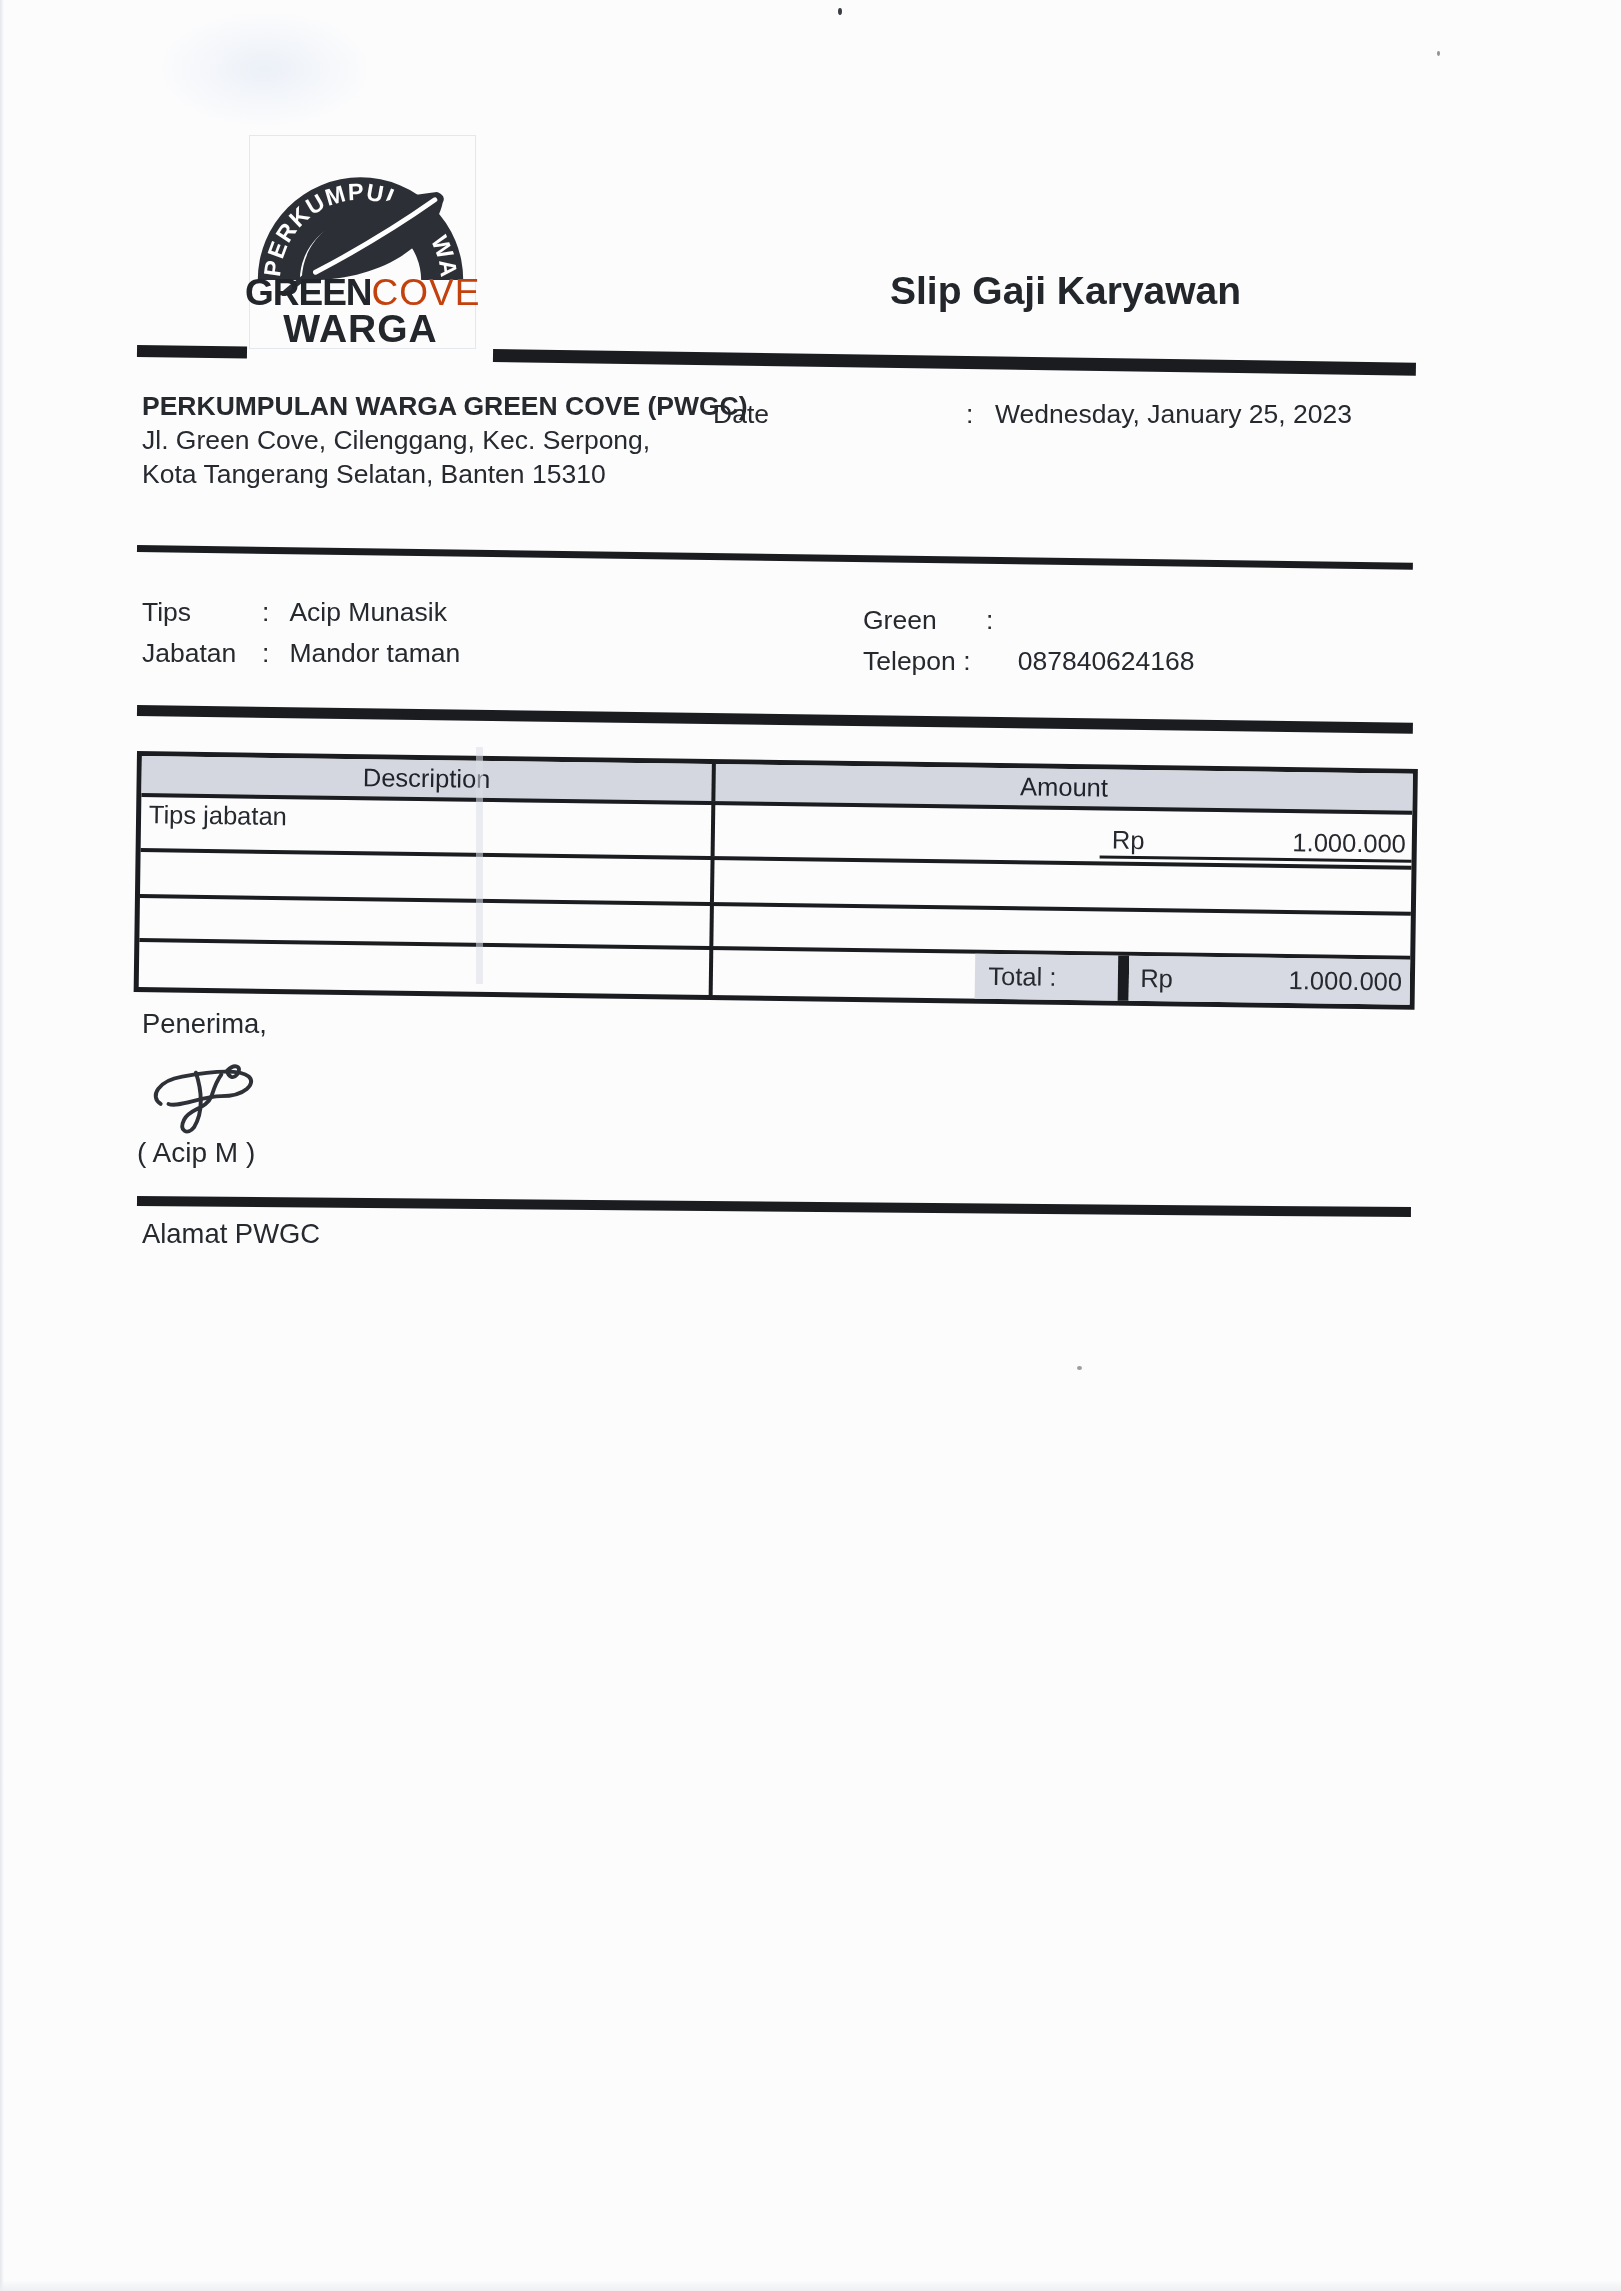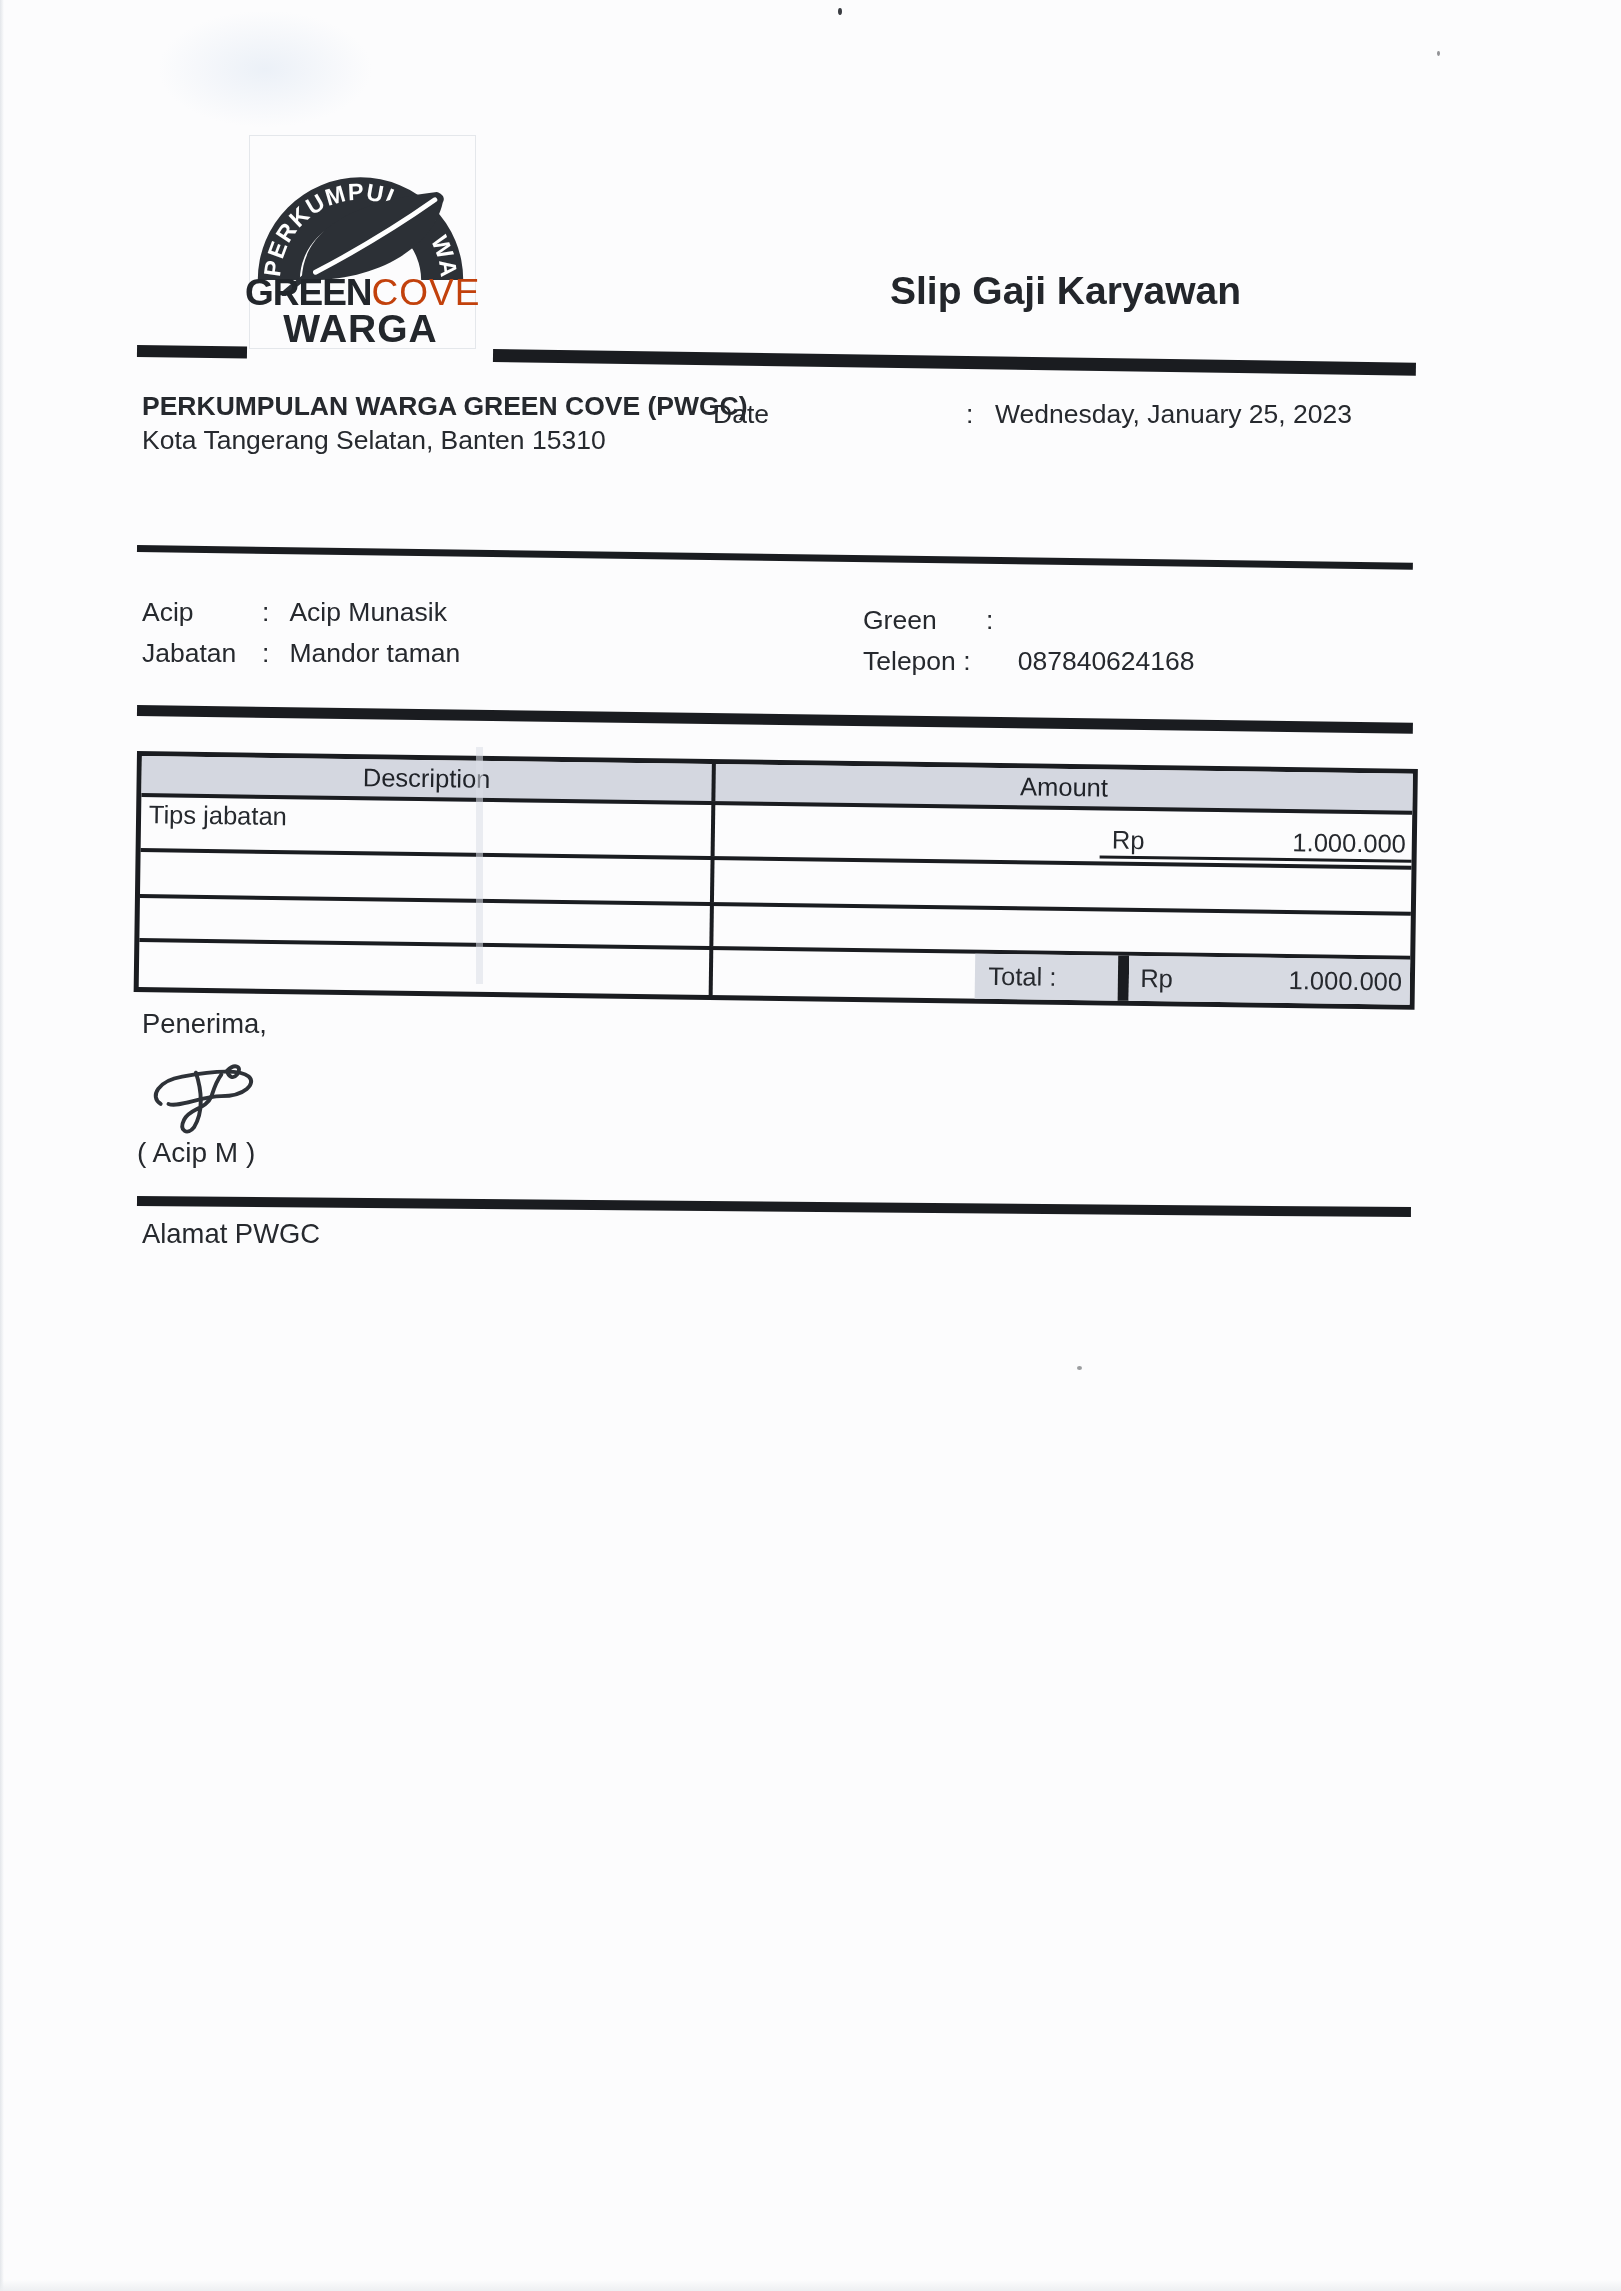--- a/index.html
+++ b/index.html
@@ -110,34 +110,35 @@
     <span class="brand-bold">GREEN</span><span class="brand-light">COVE</span>
   </div>
   <div class="abs brand-abbr">WARGA</div>
 
   <div class="abs title">Slip Gaji Karyawan</div>
   <div class="abs rule rule-short"></div>
   <div class="abs rule rule-title"></div>
 
   <div class="abs company">
     <div class="cname">PERKUMPULAN WARGA GREEN COVE (PWGC)</div>
+    <div>Jl. Green Cove, Cilenggang, Kec. Serpong,</div>
     <div>Kota Tangerang Selatan, Banten 15310</div>
   </div>
 
   <div class="abs date-row">
     <span class="date-label">Date</span>
     <span class="date-colon">:</span>
     <span>Wednesday, January 25, 2023</span>
   </div>
 
   <div class="abs rule rule-2"></div>
 
   <div class="abs emp-left">
     <div class="emp-row">
-      <span class="lbl-l">Acip</span>
+      <span class="lbl-l">Tips</span>
       <span class="colon">:</span>
       <span>Acip Munasik</span>
     </div>
     <div class="emp-row">
       <span class="lbl-l">Jabatan</span>
       <span class="colon">:</span>
       <span>Mandor taman</span>
     </div>
   </div>
   <div class="abs emp-right">

